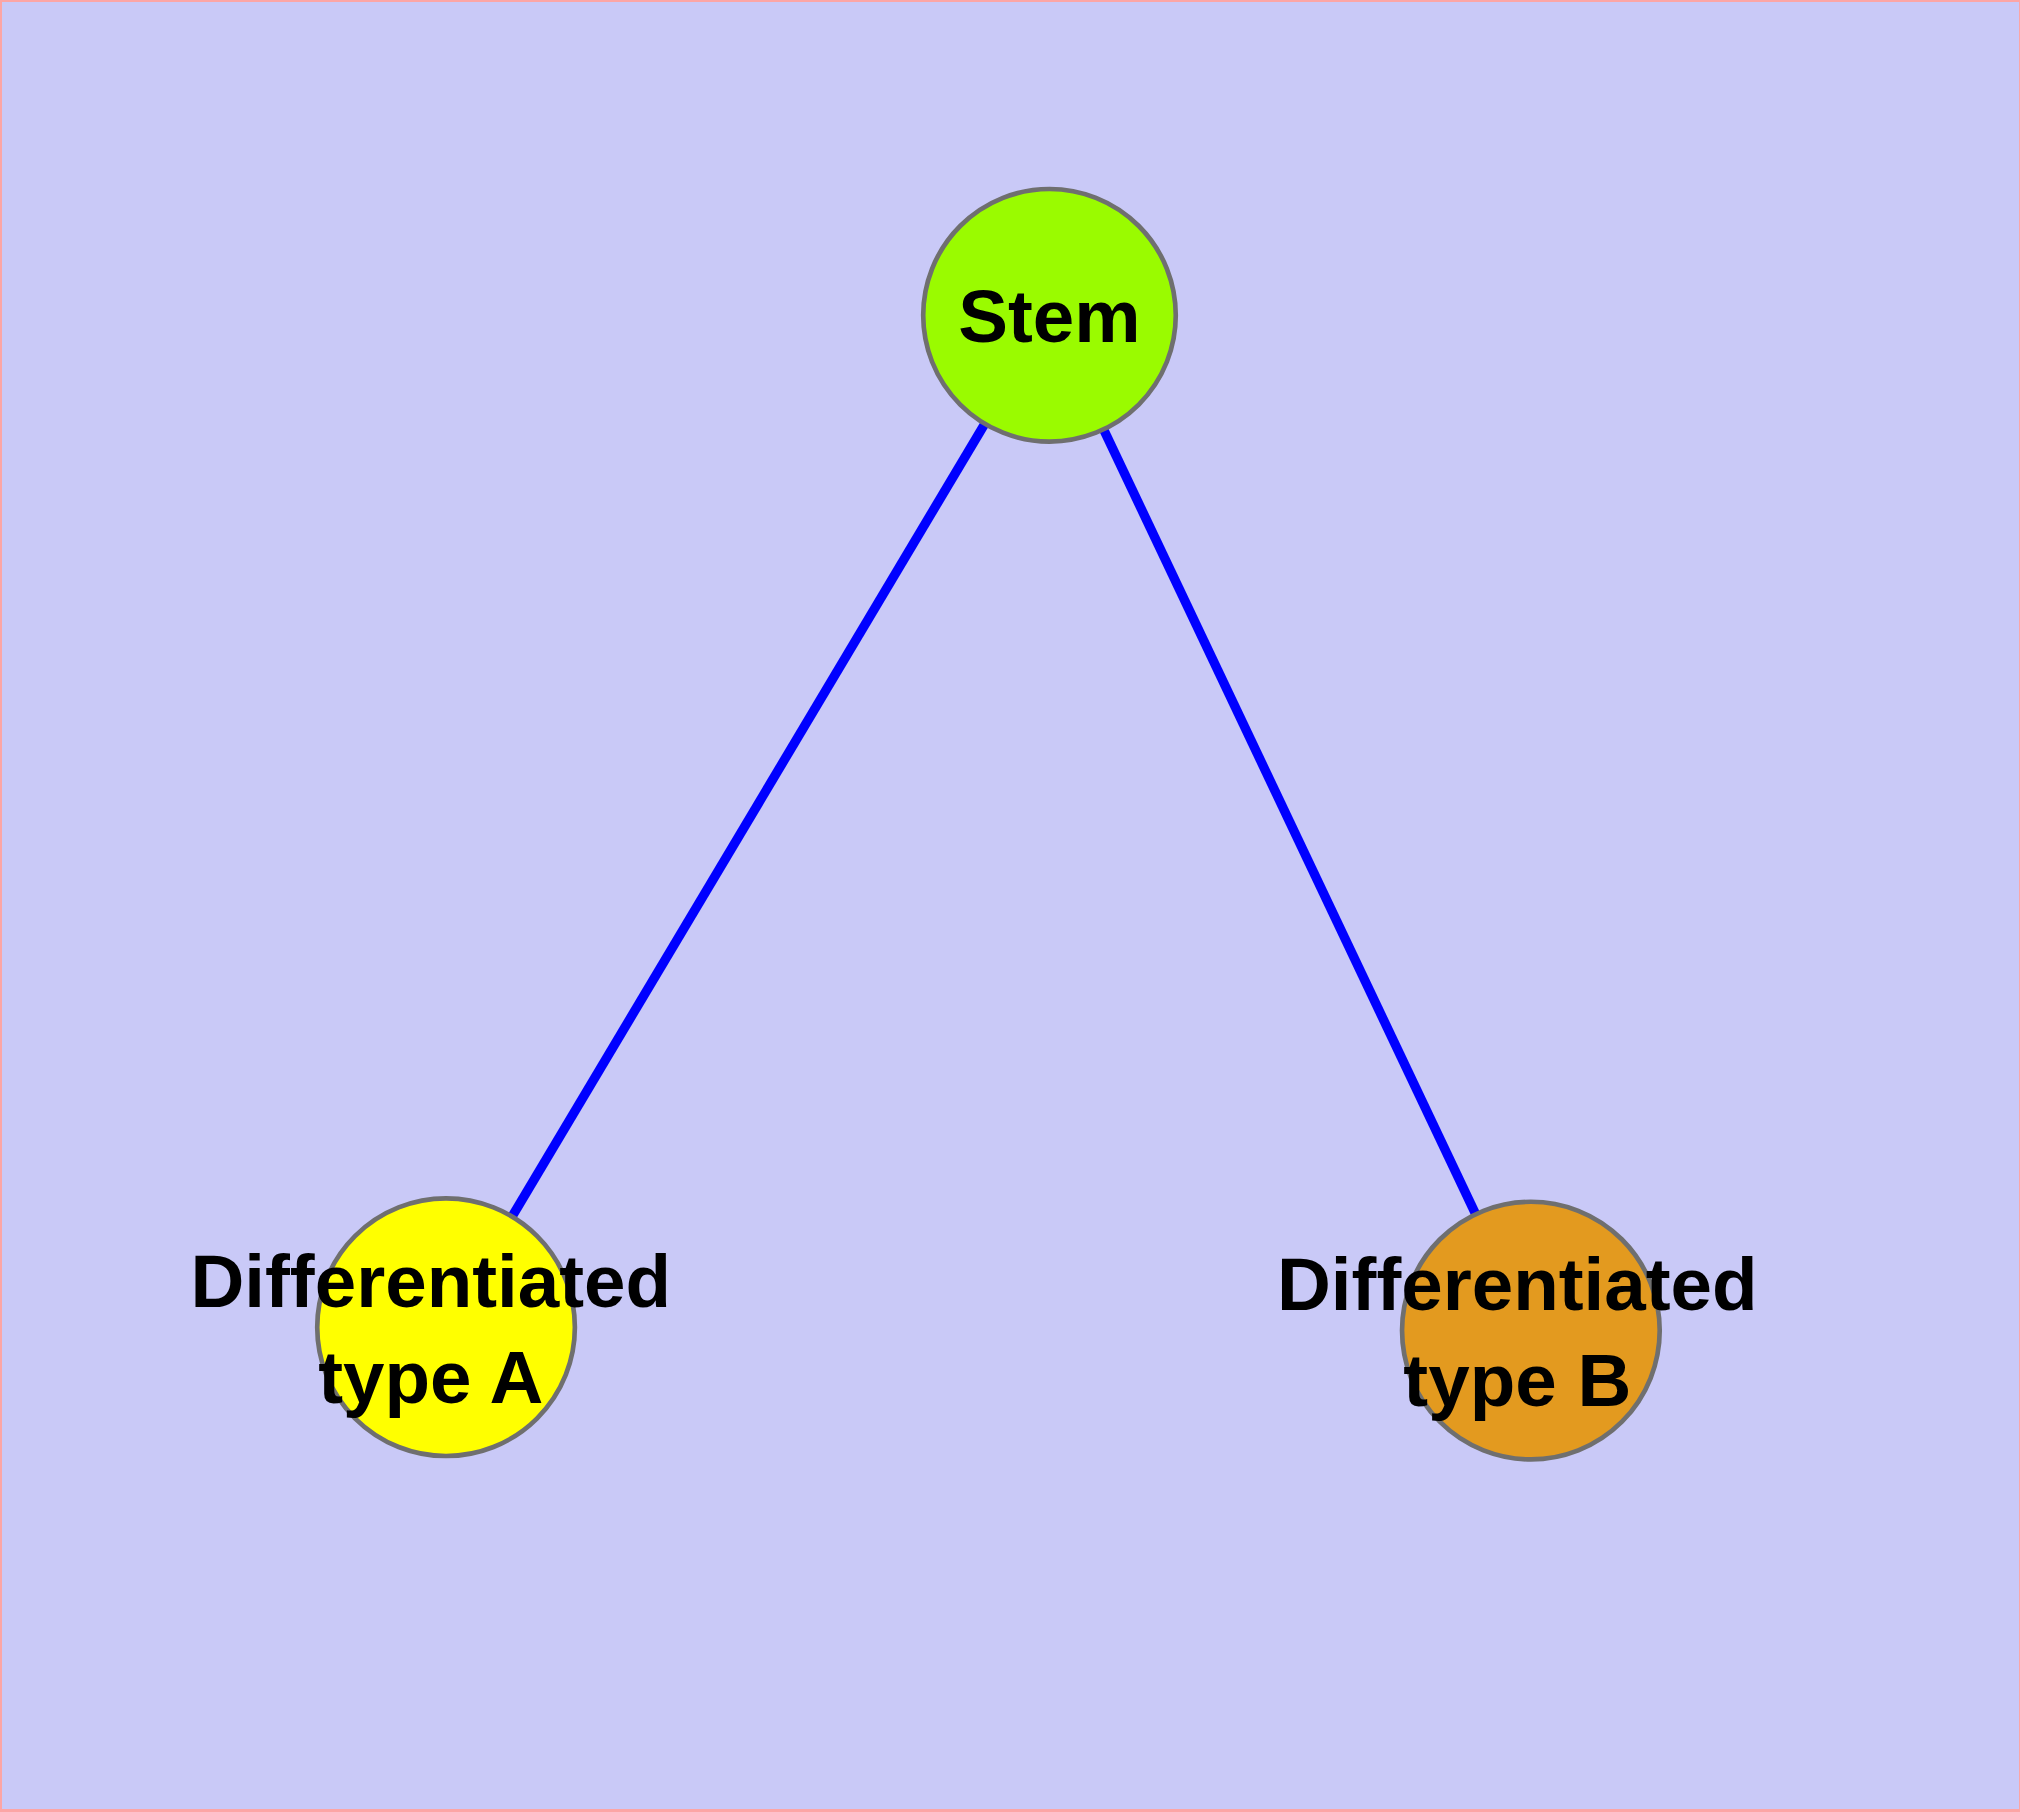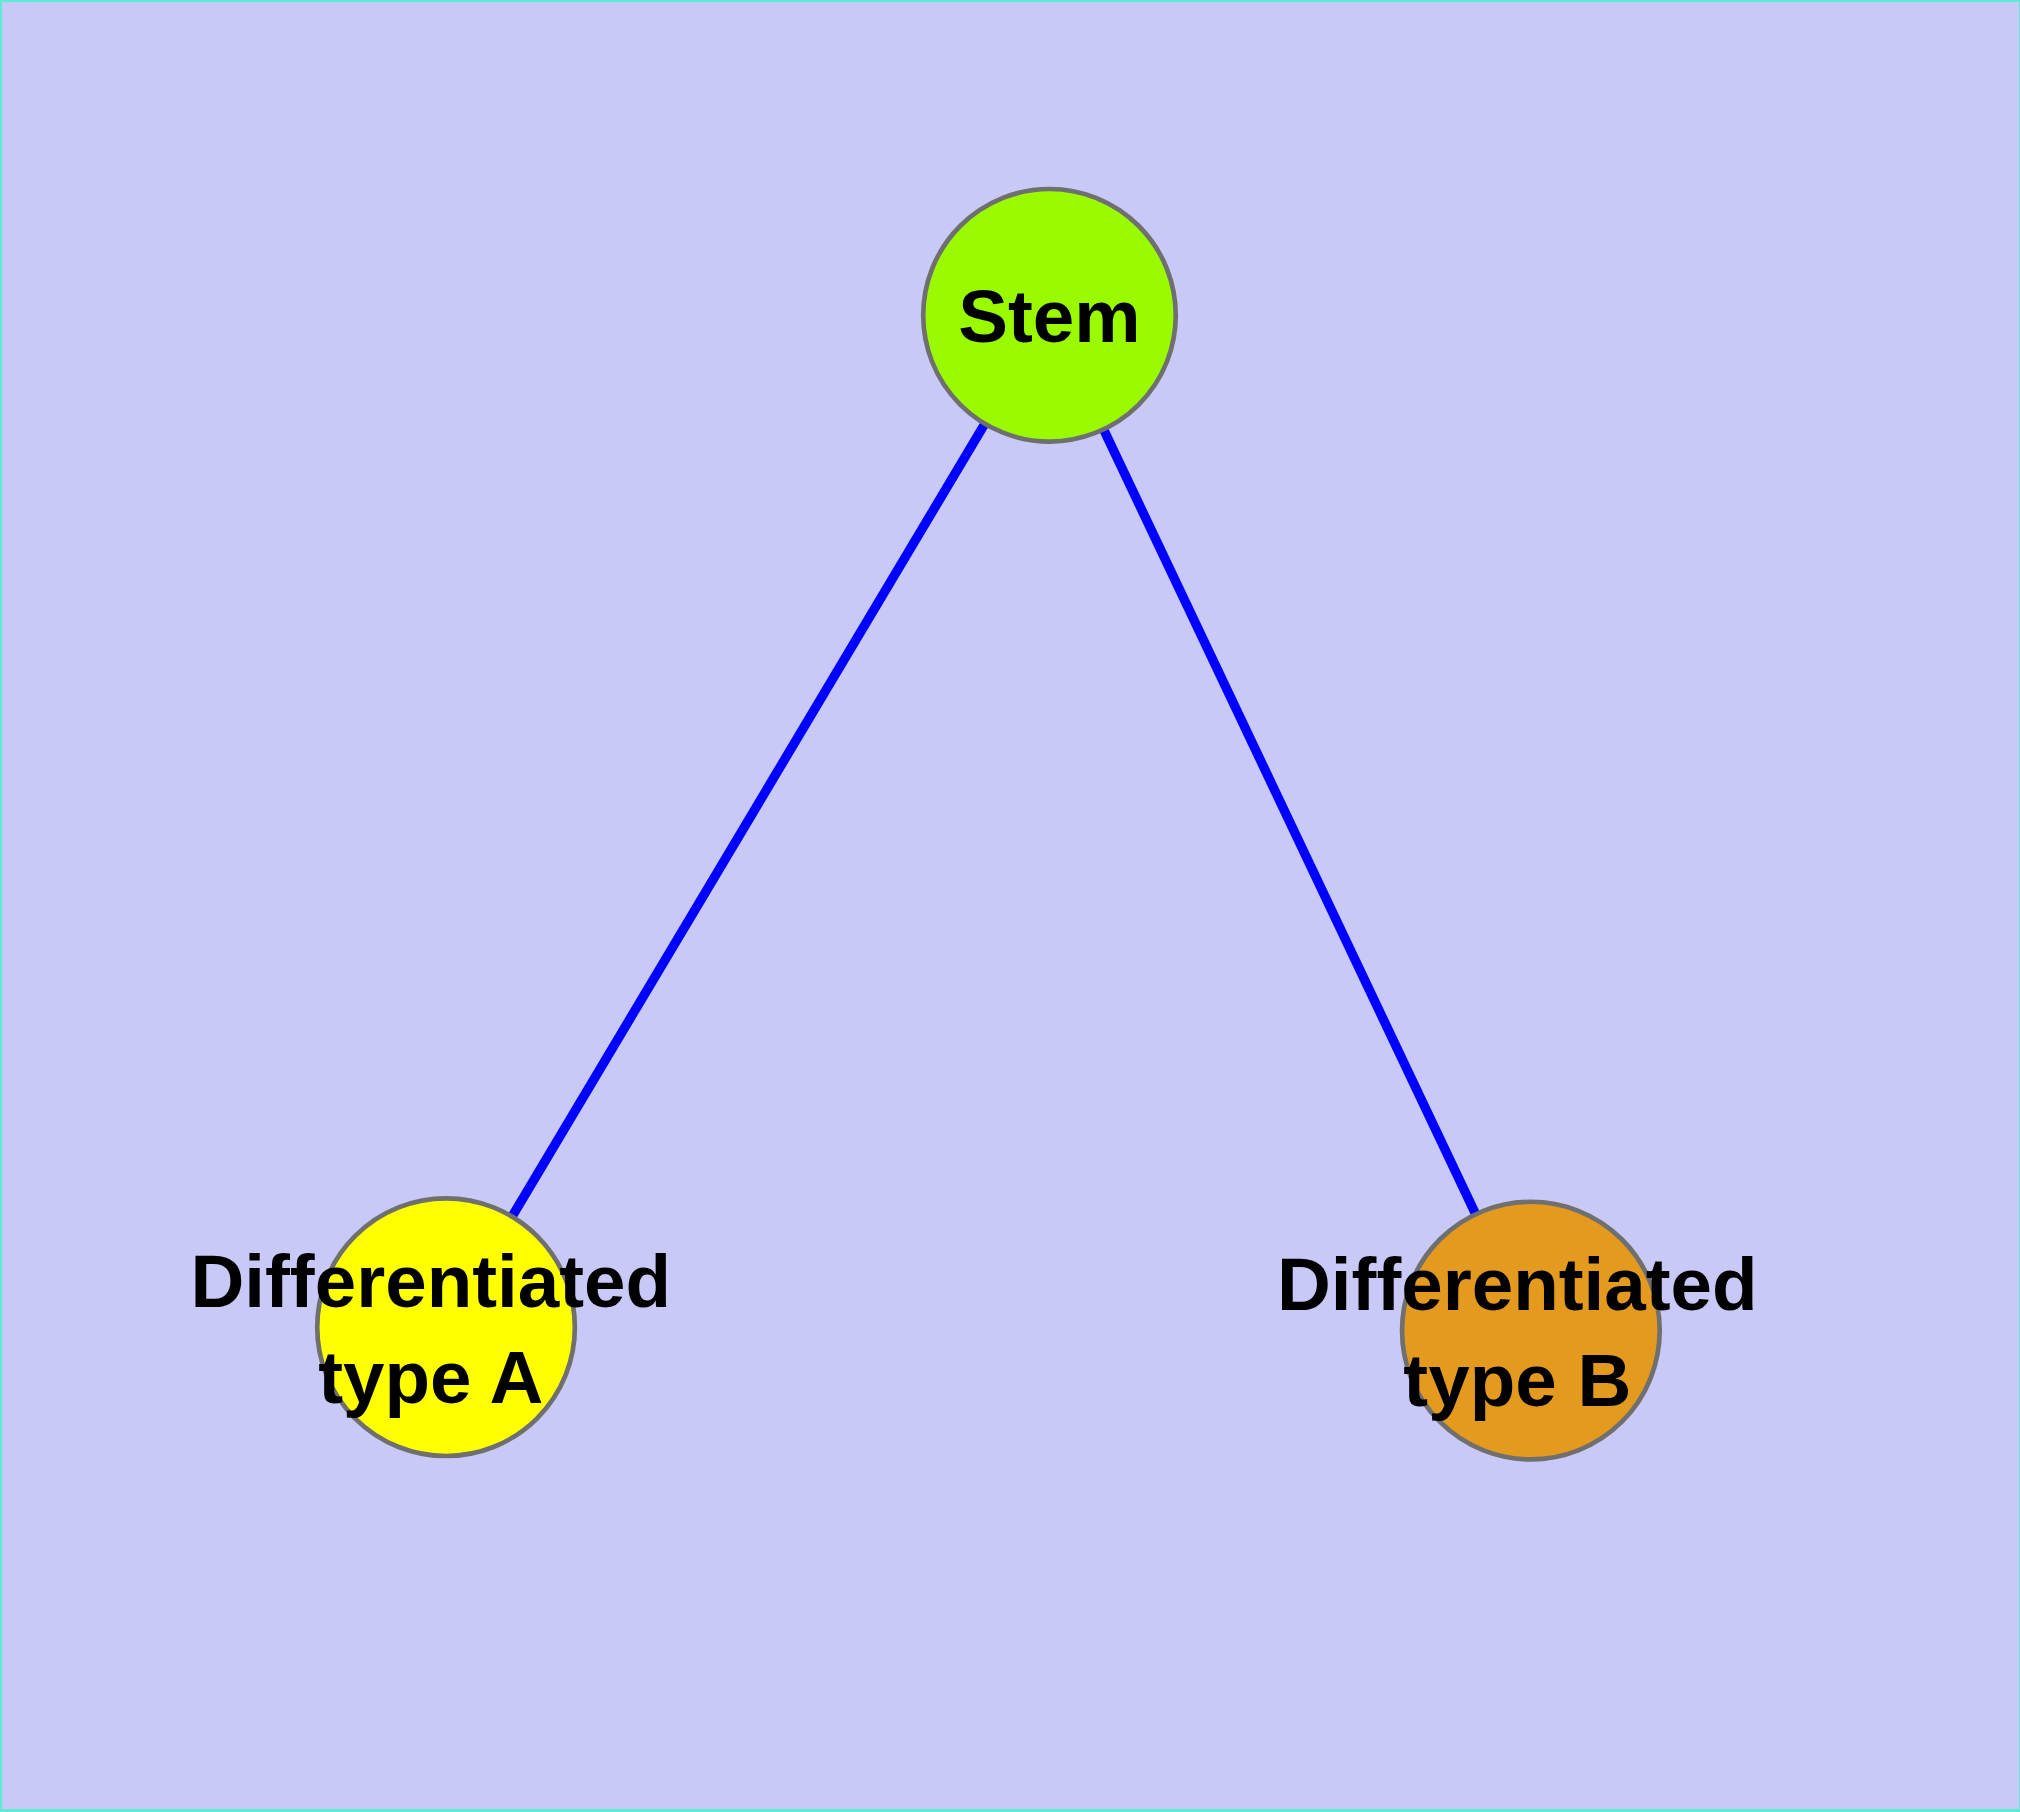--- a/index.html
+++ b/index.html
@@ -4,21 +4,21 @@
 <style>
   html, body {
     margin: 0;
     padding: 0;
     background: #ffffff;
   }
   #stage {
     position: relative;
     width: 2021px;
     height: 1812px;
-    background: #5eead4;
+    background: #fca5a5;
     overflow: hidden;
     font-family: "Liberation Sans", sans-serif;
   }
   #bg-rect {
     position: absolute;
     top: 1.7px;
     left: 1.7px;
     right: 1.7px;
     bottom: 3.4px;
   }

